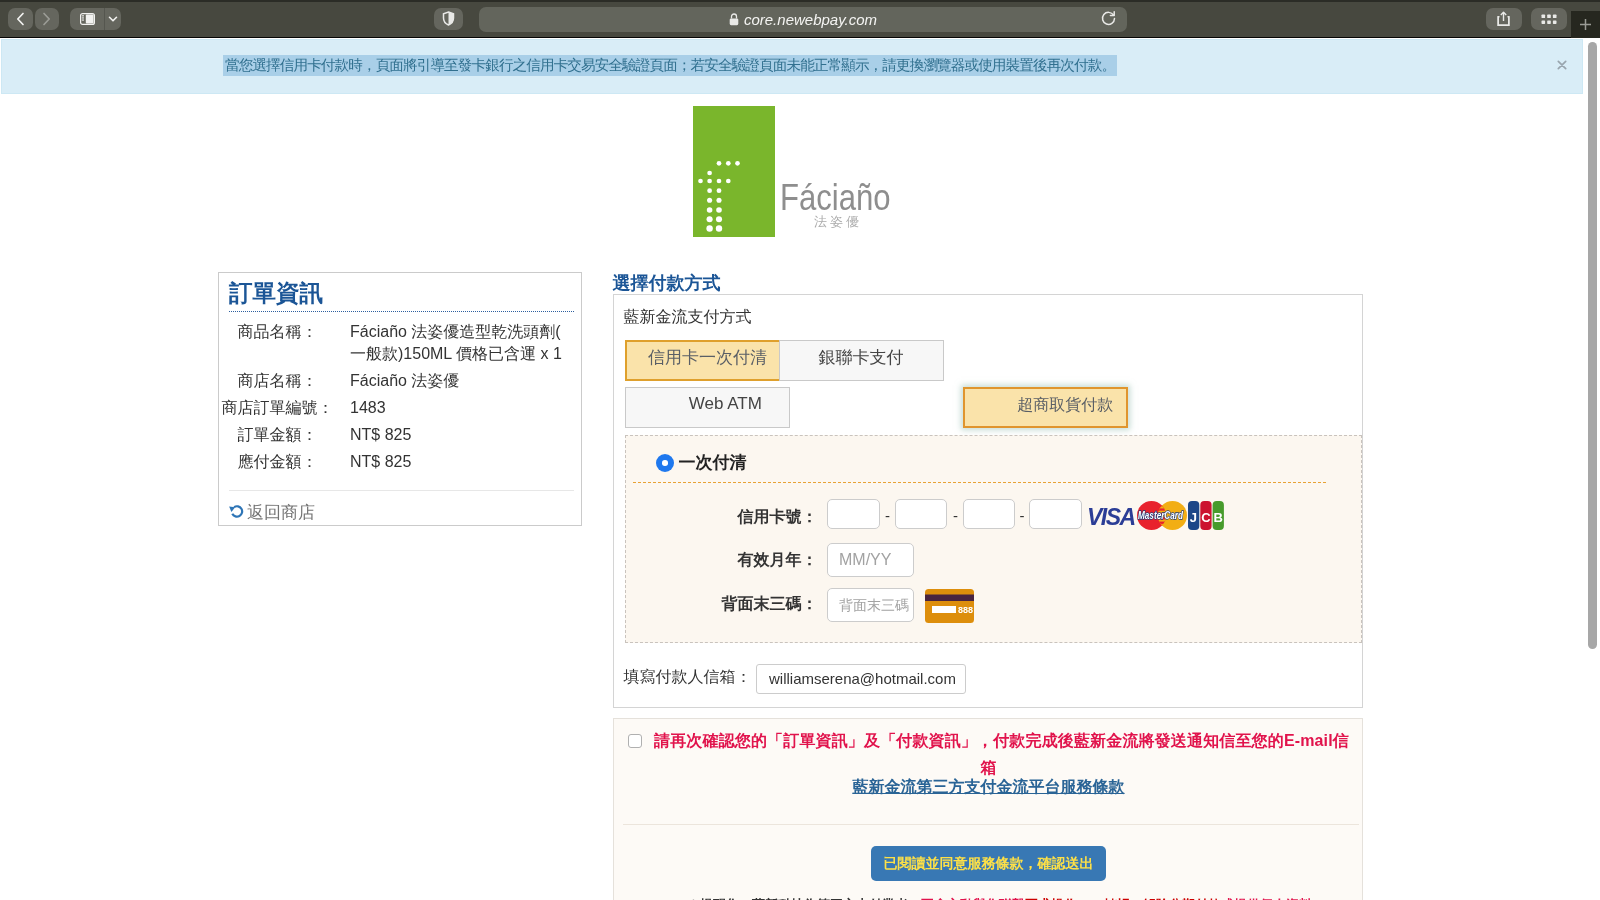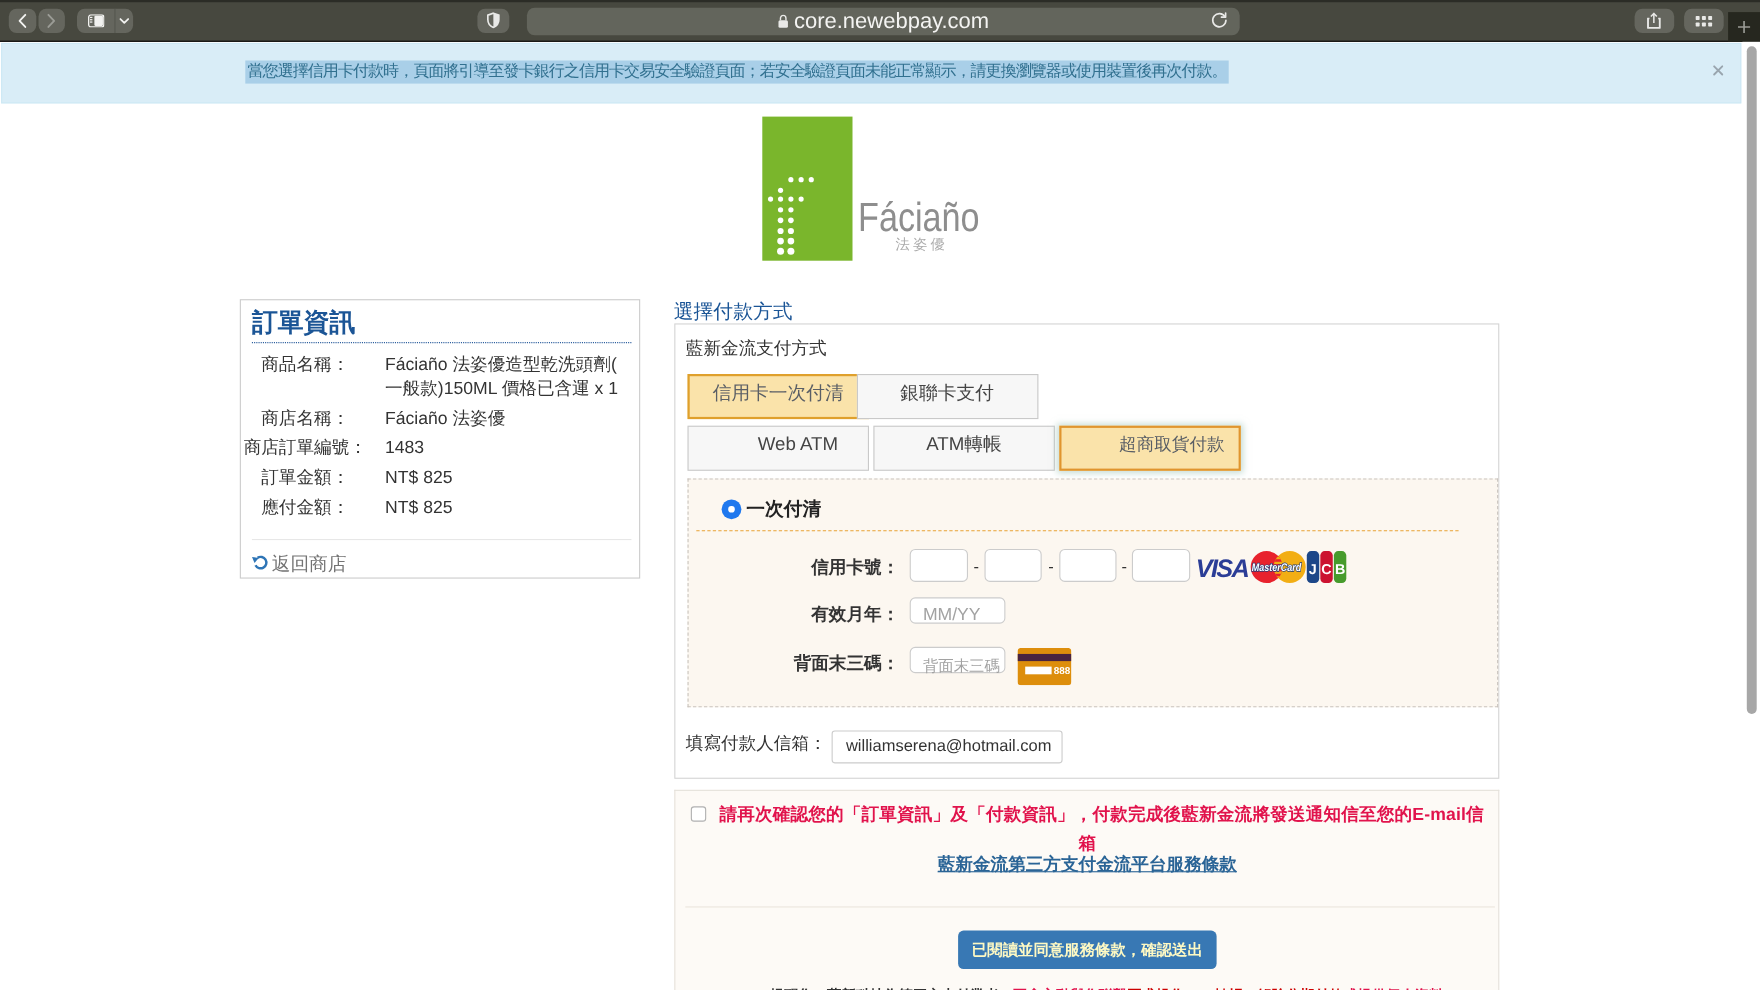--- a/index.html
+++ b/index.html
@@ -8,22 +8,22 @@
 
 
 #toolbar { position:absolute; left:0; top:0; width:1600px; height:38px;
   background:#47483f; border-bottom:1px solid #060606; }
 #toolbar::before { content:""; position:absolute; left:0; top:0; width:1600px; height:2px; background:#2b2c26; }
 .tbtn { position:absolute; top:7.9px; height:22px; border-radius:7px; background:#65665e;
   display:flex; align-items:center; justify-content:center; }
 #tabcorner { position:absolute; right:0; top:11px; width:29px; height:27px; background:#26271f;
   display:flex; align-items:center; justify-content:center; }
 #urlbar { position:absolute; left:479px; top:6.5px; width:648px; height:25px;
-  border-radius:7px; background:#63655c; color:#f4f4f2; font-size:20px;
-  display:flex; align-items:center; justify-content:center; }
+  border-radius:7px; background:#63655c; color:#f4f4f2; font-size:15px;
+  display:flex; align-items:center; justify-content:center;font-style:italic; }
 #urlrefresh { position:absolute; left:1100px; top:10px; }
 
 
 #alert { position:absolute; left:1px; top:38.5px; width:1582px; height:55.5px;
   background:#d9edf7; border:1px solid #cde8f4; border-radius:0; }
 #alert .txt { position:absolute; left:221px; top:15.7px; font-size:14.6px; color:#31708f;
   background:#a9cfe8; line-height:20.8px; padding:0 2px; white-space:nowrap; letter-spacing:-0.9px; }
 #alertx { position:absolute; left:1552px; top:55px; width:20px; height:20px; color:#8c9ba6;
   font-size:15px; font-weight:bold; text-align:center; line-height:20px; }
 
@@ -43,21 +43,21 @@
 #orderbox h2 { position:absolute; left:10px; top:4px; font-size:23.5px; color:#1b5596; font-weight:bold; }
 #odot { position:absolute; left:10px; top:38px; width:345px; border-top:1px dotted #2d5f9e; }
 .orow { display:flex; line-height:22px; margin-bottom:5px; font-size:16px; color:#333; }
 .orow .lb { width:117px; text-align:center; flex:none; }
 .orow .vl { width:228px; margin-left:14px; }
 #orows { position:absolute; left:0; top:48px; width:364px; }
 #ohr { position:absolute; left:9.5px; top:217px; width:345px; border-top:1px solid #e7e7e7; }
 #oback { position:absolute; left:9.5px; top:228.5px; color:#737373; font-size:17px; }
 
 
-#paytitle { position:absolute; left:612.5px; top:273px; font-size:18px; font-weight:normal;
+#paytitle { position:absolute; left:612.5px; top:273px; font-size:18px; font-weight:bold;
   color:#1b5596; line-height:20px; }
 #paybox { position:absolute; left:612.5px; top:294px; width:750px; height:414px;
   border:1px solid #d4d4d4; background:#fff; }
 #paybox .sub { position:absolute; left:10px; top:12px; font-size:16px; color:#333; }
 .pbtn { position:absolute; width:165px; height:41px; font-size:17px; color:#444;
   background:#f7f7f7; border:1px solid #c9c9c9; text-align:center; line-height:20px; padding-top:6.5px; }
 .pbtn.sel { background:#fae3aa; border:2px solid #dfa02c; color:#5a5f66; padding-top:5.5px; }
 .pbtn.glow { box-shadow:0 0 6px 2px rgba(150,190,175,.55); border-color:#e0952e;
   font-size:16px; padding-top:6.5px; }
 
@@ -68,40 +68,40 @@
 #radio::after { content:""; position:absolute; left:6.2px; top:6.2px; width:5.6px; height:5.6px;
   border-radius:50%; background:#fff; }
 #oncelab { position:absolute; left:53px; top:16.6px; font-size:17px; font-weight:bold; color:#222;
   line-height:20.4px; }
 #odash { position:absolute; left:7.5px; top:45.3px; width:692.5px; border-top:1px dashed #e8a234; }
 .flab { position:absolute; font-size:16px; font-weight:bold; color:#333; text-align:right;
   width:120px; left:72px; line-height:18px; }
 .cinput { position:absolute; width:52.5px; height:30px; background:#fff;
   border:1px solid #ccc; border-radius:5px; }
 .dsh { position:absolute; font-size:15px; color:#333; }
-.input2 { position:absolute; left:201.5px; width:86.5px; height:24px; background:#fff;
+.input2 { position:absolute; left:201.5px; width:86.5px; height:34px; background:#fff;
   border:1px solid #ccc; border-radius:5px; font-size:16px; color:#a2a2a2; padding-left:11px; }
 
 #emaillab { position:absolute; left:10px; top:372.8px; font-size:16px; color:#333; line-height:18px; }
 #emailbox { position:absolute; left:142.5px; top:368.5px; width:210px; height:30px;
   border:1px solid #ccc; border-radius:3px; font-size:15px; color:#333; line-height:28px; padding-left:12px; }
 
 
 #confbox { position:absolute; left:612.5px; top:718px; width:750px; height:182px;
   background:#fdfaf6; border:1px solid #e5e1db; border-bottom:none; }
 #cbx { display:inline-block; width:14px; height:14px; vertical-align:-2px;
   background:#fff; border:1px solid #b0b0b0; border-radius:3px; margin-right:12px; }
 #redtxt { position:absolute; left:0; top:8px; width:750px; text-align:center;
   font-size:16px; font-weight:bold; color:#e1134c; line-height:27px; letter-spacing:0.15px; }
 #terms { position:absolute; left:0; top:57px; width:750px; text-align:center;
   font-size:16px; font-weight:bold; line-height:22px; }
 #terms a { color:#2a6496; }
 #chr { position:absolute; left:9px; top:104.6px; width:736px; border-top:1px solid #ece5dc; }
 #submit { position:absolute; left:257.5px; top:127px; width:235px; height:35px;
-  background:#3878b4; border-radius:5px; color:#fef9c3; font-size:14px; font-weight:bold;
+  background:#3878b4; border-radius:5px; color:#fde047; font-size:14px; font-weight:bold;
   text-align:center; line-height:35px; }
 #foot { position:absolute; left:11px; top:177px; width:750px; text-align:center;
   font-size:13px; font-weight:bold; color:#333; white-space:nowrap; }
 #foot .r1 { color:#e1134c; }
 #foot .r2 { color:#cc0000; }
 </style>
 </head>
 <body>
 
 <div id="toolbar">
@@ -241,21 +241,20 @@
       <path d="M-1.1 2.4 L5.0 3.2 L1.2 7.9 Z" fill="#2e75b6"></path>
     </svg><span style="padding-left:18.5px">返回商店</span></div>
 </div>
 
 <div id="paytitle">選擇付款方式</div>
 <div id="paybox">
   <div class="sub">藍新金流支付方式</div>
   <div class="pbtn sel" style="left:11.4px;top:45px;">信用卡一次付清</div>
   <div class="pbtn" style="left:165px;top:45px;">銀聯卡支付</div>
   <div class="pbtn" style="left:11.4px;top:91.5px;padding-left:36px;">Web ATM</div>
-  <div class="pbtn" style="left:180.3px;top:91.5px;">ATM轉帳</div>
   <div class="pbtn sel glow" style="left:349.3px;top:91.5px;padding-left:40px;">超商取貨付款</div>
 
   <div id="cream">
     <div id="radio"></div>
     <div id="oncelab">一次付清</div>
     <div id="odash"></div>
 
     <span class="flab" style="top:71.8px;">信用卡號：</span>
     <span class="cinput" style="left:201.8px;top:62.7px;"></span>
     <span class="cinput" style="left:269px;top:62.7px;"></span>

